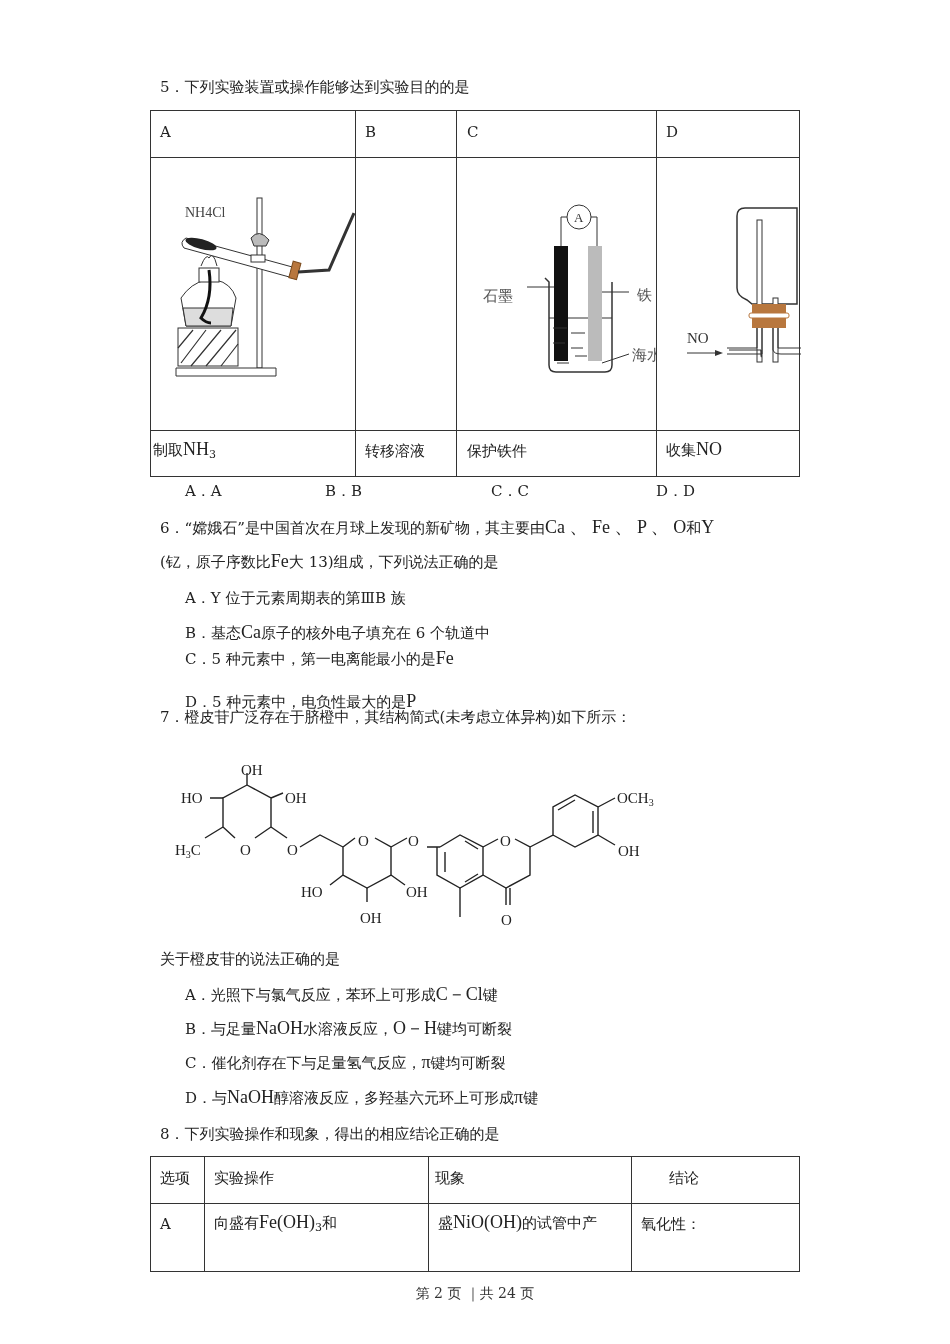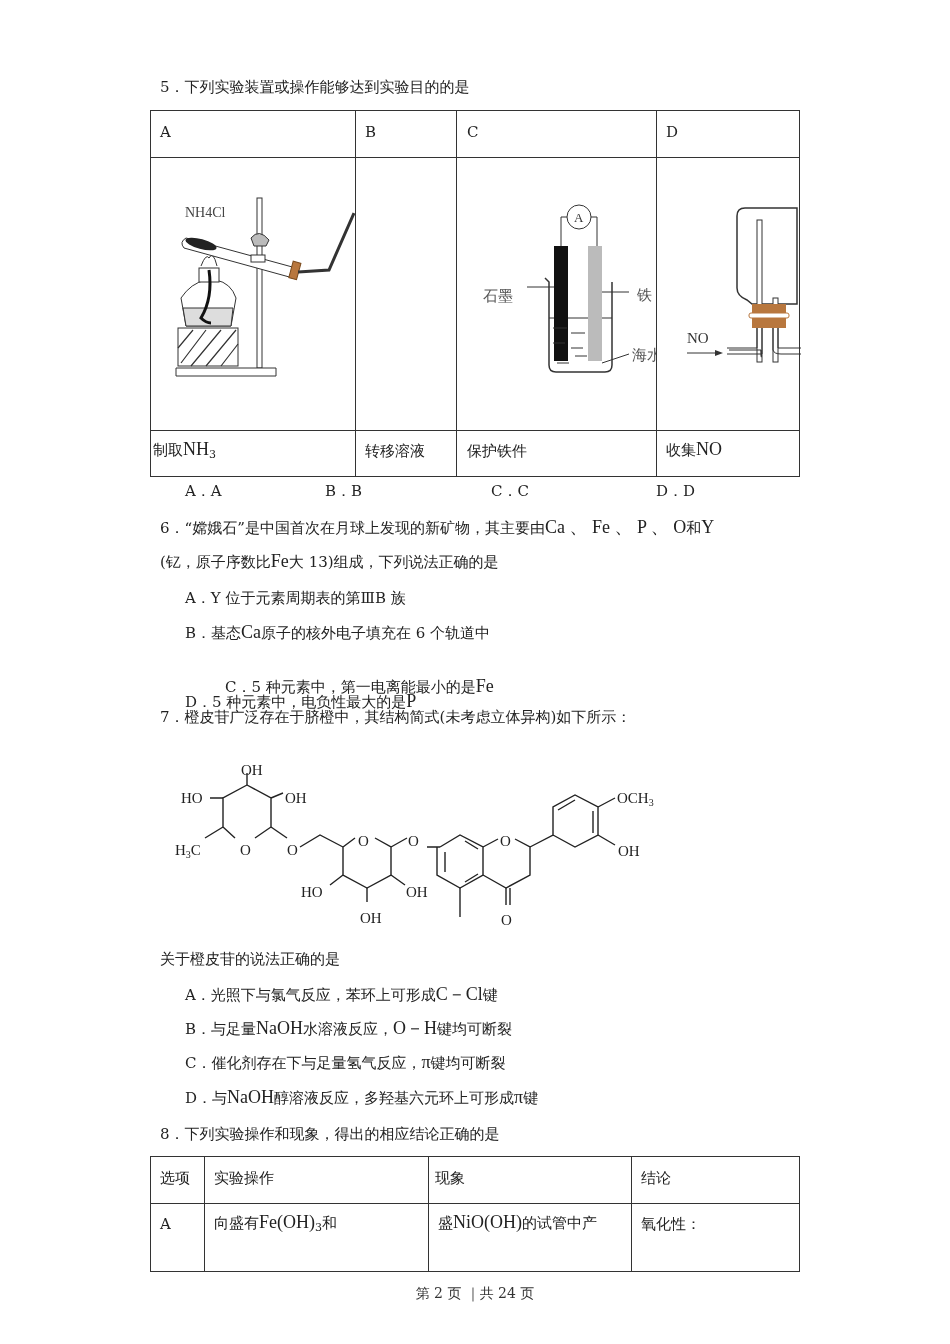--- a/index.html
+++ b/index.html
@@ -130,21 +130,21 @@
 </div>
 <div class="abs q-title" style="top:551px;">
   <span>(钇，原子序数比</span><span class="latin">Fe</span><span>大 13)组成，下列说法正确的是</span>
 </div>
 <div class="abs opt" style="top:589px;">
   <span>A．Y 位于元素周期表的第ⅢB 族</span>
 </div>
 <div class="abs opt" style="top:622px;">
   <span>B．基态</span><span class="latin">Ca</span><span>原子的核外电子填充在 6 个轨道中</span>
 </div>
-<div class="abs opt" style="top:676px;margin-left:40px;">
+<div class="abs opt" style="top:648px;">
   <span>C．5 种元素中，第一电离能最小的是</span><span class="latin">Fe</span>
 </div>
 <div class="abs opt" style="top:691px;">
   <span>D．5 种元素中，电负性最大的是</span><span class="latin">P</span>
 </div>
 
 <div class="abs q-title" style="top:708px;">7．橙皮苷广泛存在于脐橙中，其结构简式(未考虑立体异构)如下所示：</div>
 
 <div class="abs" style="left:165px; top:755px; width:520px; height:180px;">
   <svg width="520" height="180" viewBox="0 0 520 180">
@@ -208,21 +208,21 @@
 
 <div class="t8">
   <div class="vline" style="left:53px;"></div>
   <div class="vline" style="left:277px;"></div>
   <div class="vline" style="left:480px;"></div>
   <div class="hline" style="top:46px;"></div>
 
   <div class="cell-txt" style="left:9px; top:12px;">选项</div>
   <div class="cell-txt" style="left:63px; top:12px;">实验操作</div>
   <div class="cell-txt" style="left:284px; top:12px;">现象</div>
-  <div class="cell-txt" style="left:490px; top:12px;">结论</div>
+  <div class="cell-txt" style="left:518px; top:12px;">结论</div>
 
   <div class="cell-txt" style="left:9px; top:58px;">A</div>
   <div class="cell-txt" style="left:63px; top:55px;">
     <span>向盛有</span><span class="latin">Fe(OH)</span><sub>3</sub><span>和</span>
   </div>
   <div class="cell-txt" style="left:287px; top:55px;">
     <span>盛</span><span class="latin">NiO(OH)</span><span>的试管中产</span>
   </div>
   <div class="cell-txt" style="left:490px; top:58px;">氧化性：</div>
 </div>

